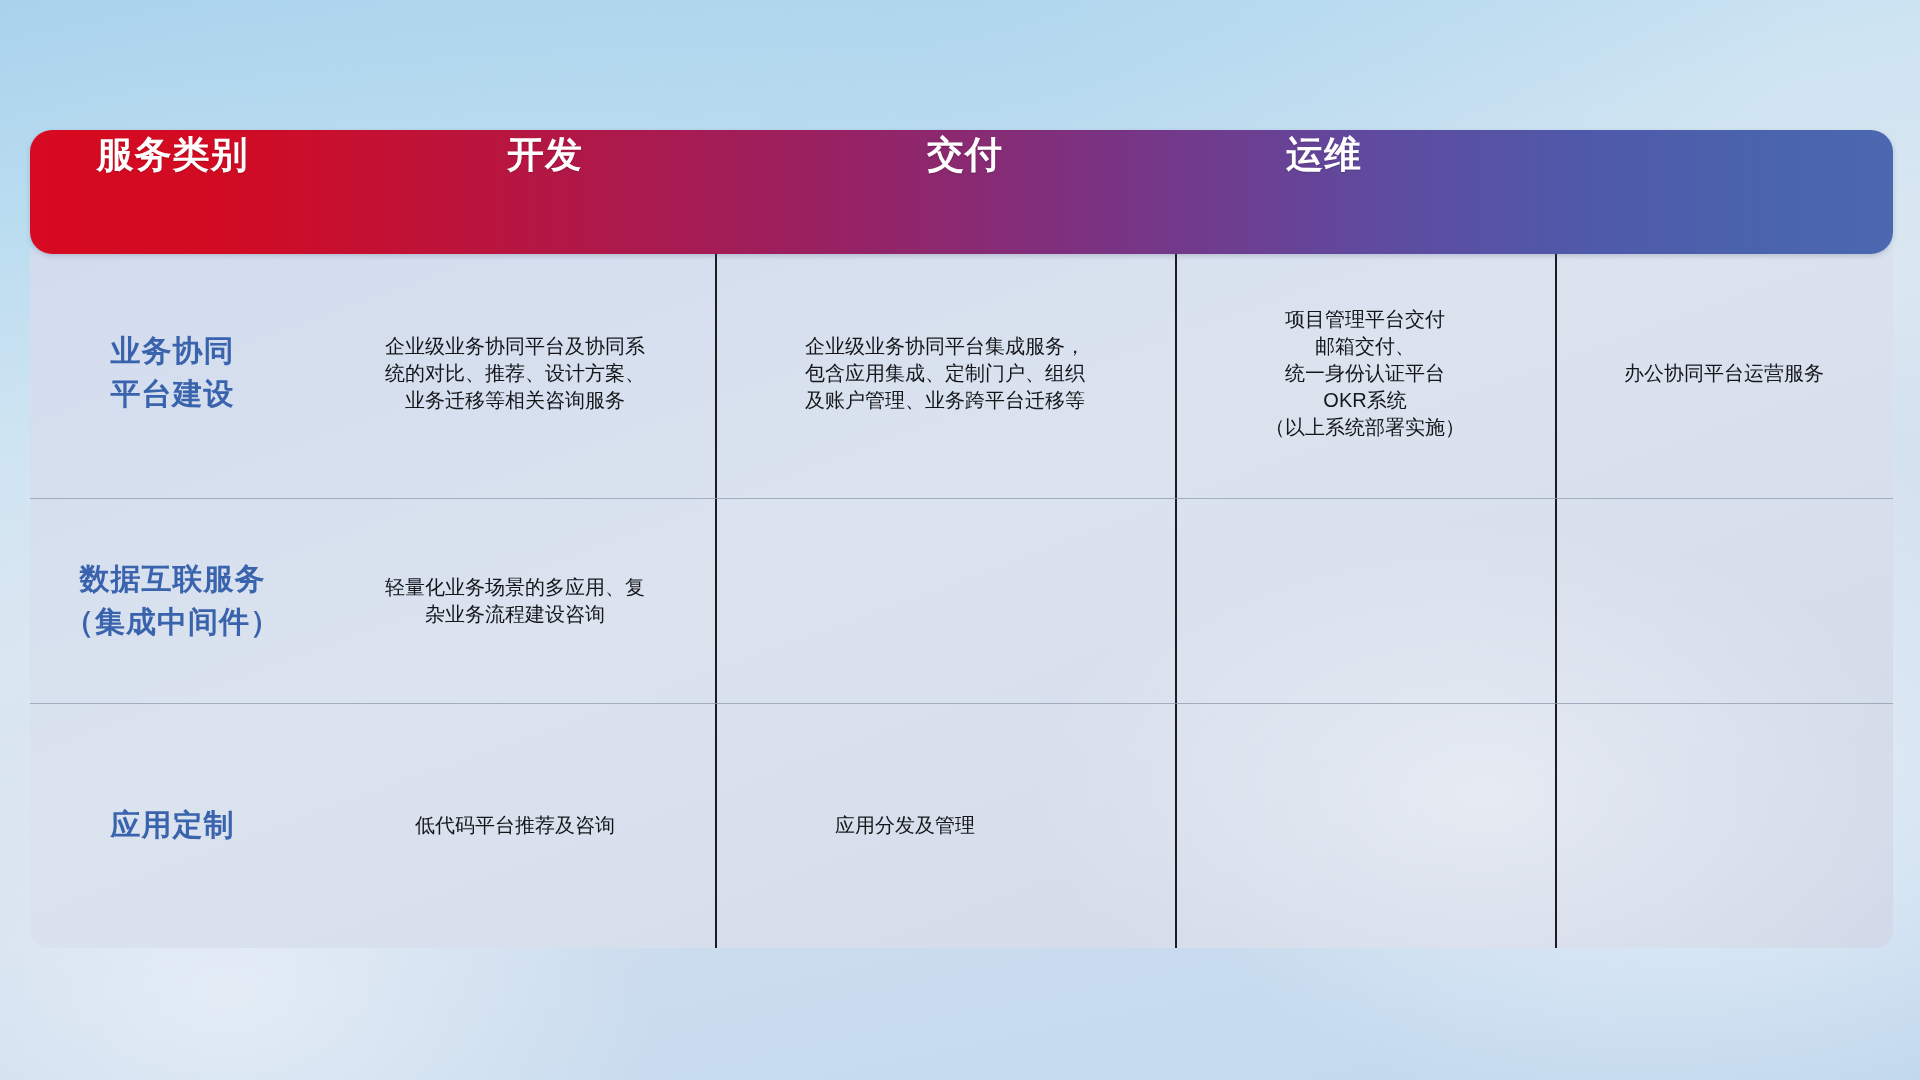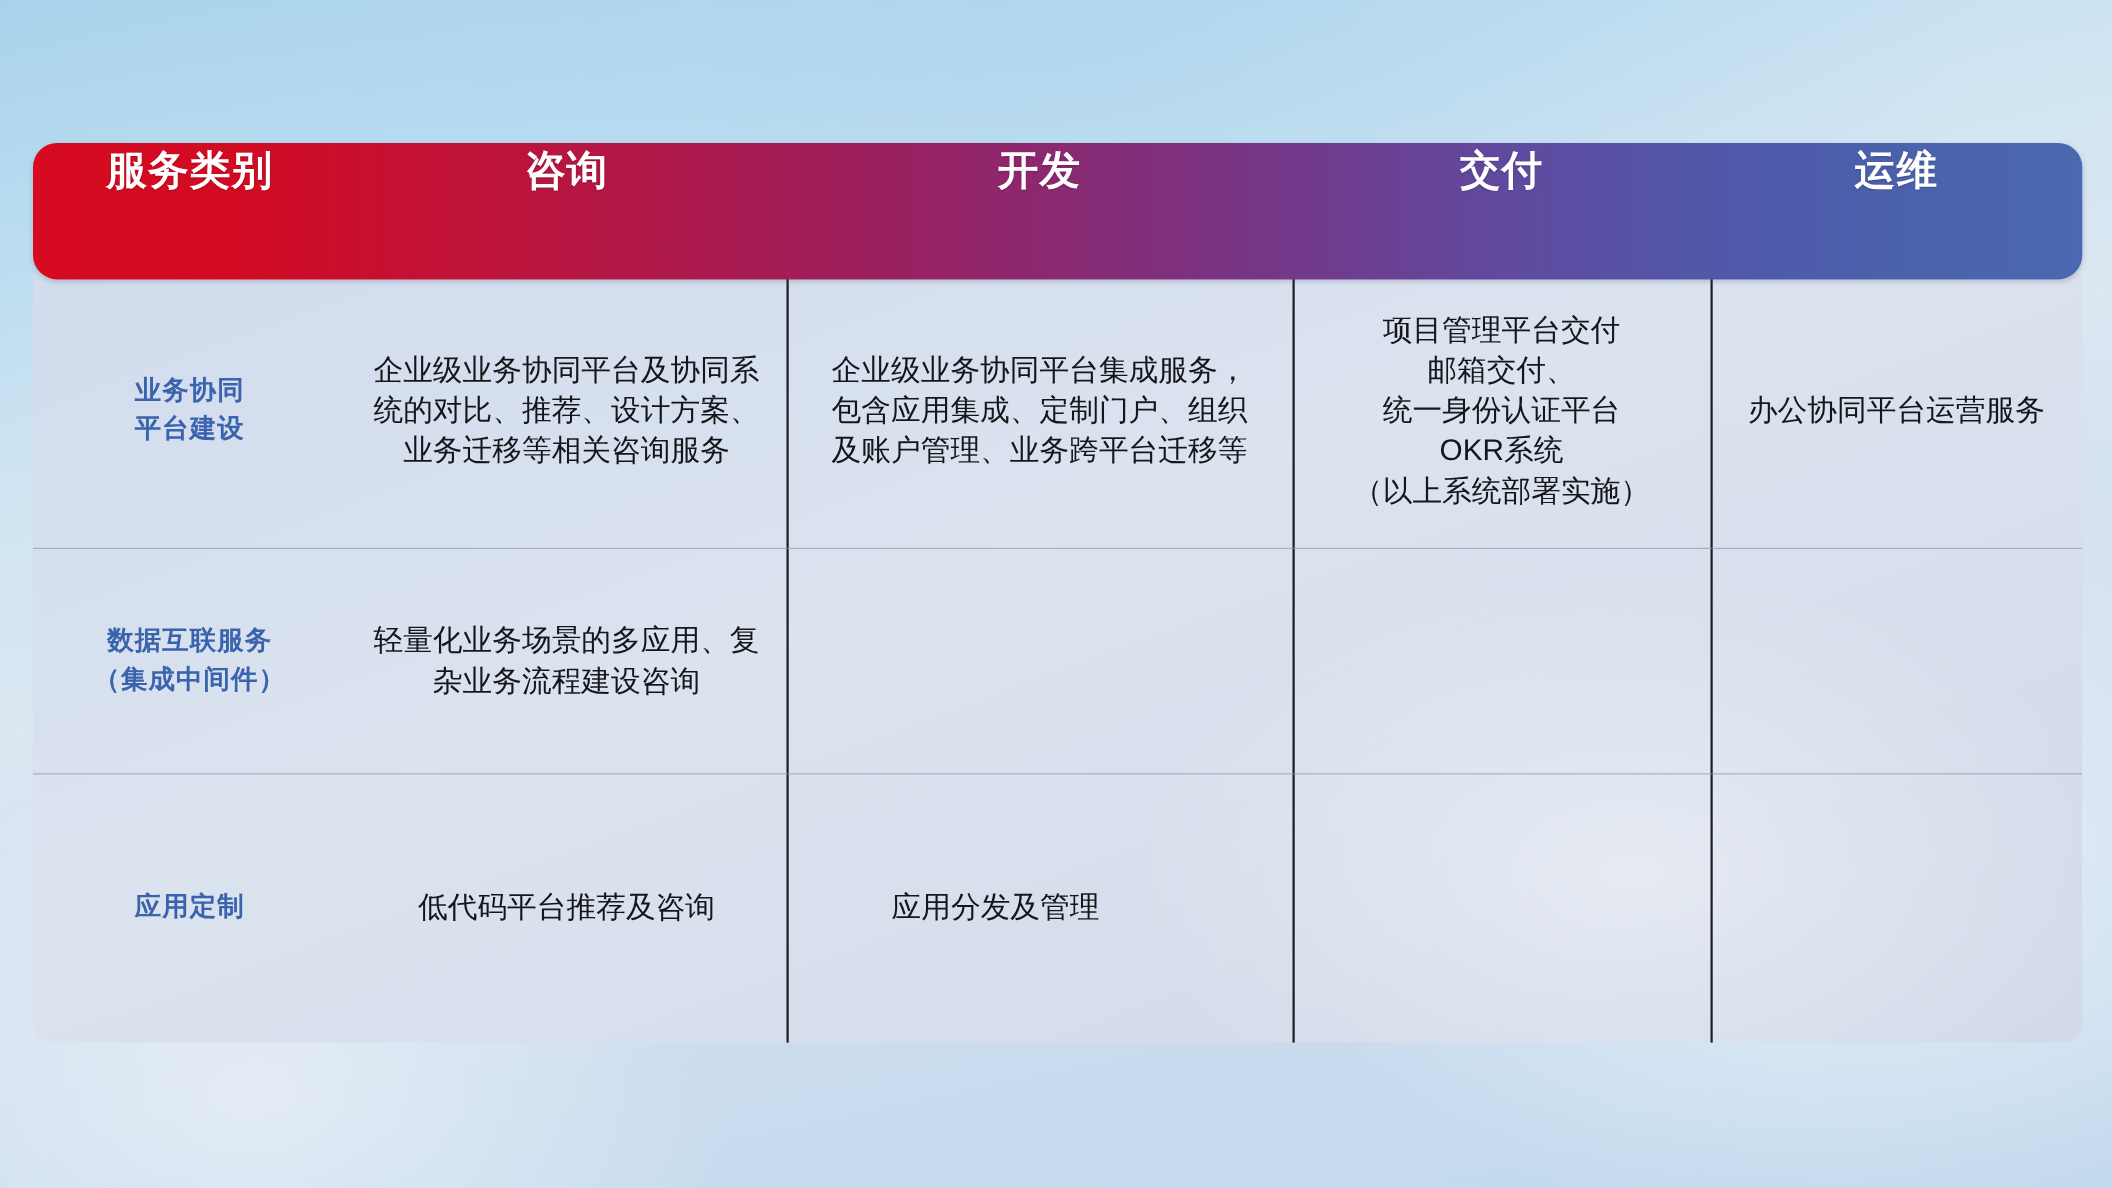--- a/index.html
+++ b/index.html
@@ -107,28 +107,28 @@
     box-sizing: border-box;
     display: flex;
     align-items: center;
     justify-content: center;
     text-align: center;
     padding: 6px 14px;
     position: relative;
   }
   .cell-cat {
     color: #3a63ad;
-    font-size: 24px;
+    font-size: 30px;
     font-weight: bold;
     line-height: 1.42;
     letter-spacing: 1px;
   }
   .cell-txt {
     color: #14161a;
-    font-size: 27px;
+    font-size: 20px;
     line-height: 1.35;
     font-weight: normal;
   }
 
   
   .vrule {
     position: absolute;
     top: 0;
     bottom: 0;
     width: 2px;
@@ -139,21 +139,20 @@
 </style>
 </head>
 <body>
 
 <div id="bg"></div>
 
 <div id="table-wrap">
 
   <div class="thead">
     <div class="th" style="width:285px;">服务类别</div>
-    <div class="th" style="width:400px;">咨询</div>
     <div class="th" style="width:460px;">开发</div>
     <div class="th" style="width:380px;">交付</div>
     <div class="th" style="width:338px;">运维</div>
   </div>
 
   <div class="tbody">
 
     <div class="vrule" style="left:685px; top:0; bottom:0;"></div>
     <div class="vrule" style="left:1145px; top:0; bottom:0;"></div>
     <div class="vrule" style="left:1525px; top:0; bottom:0;"></div>

